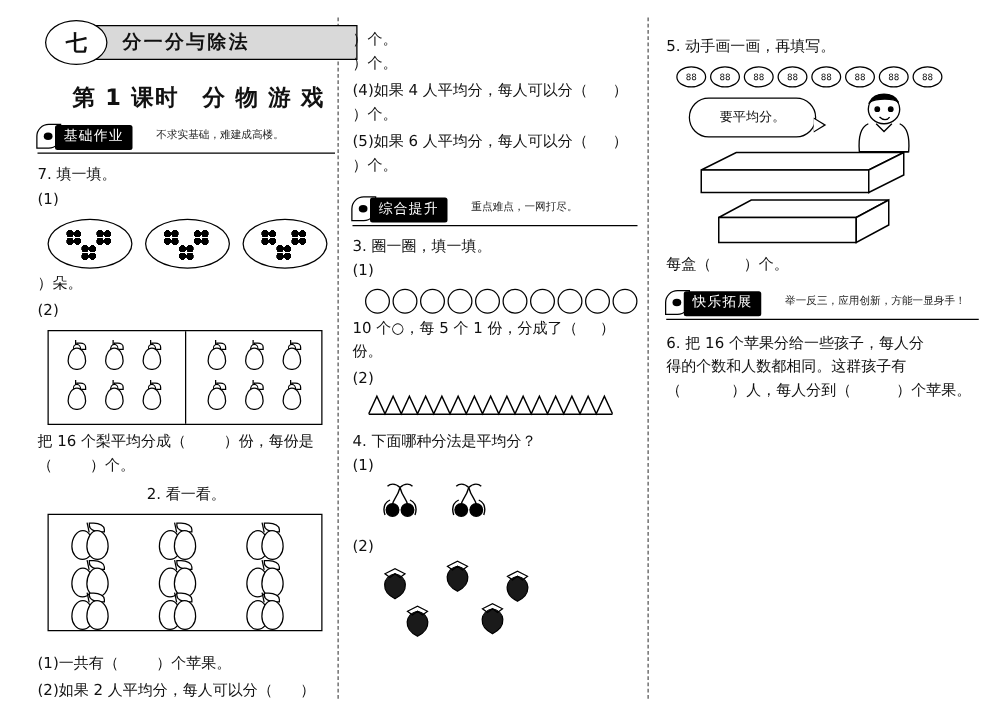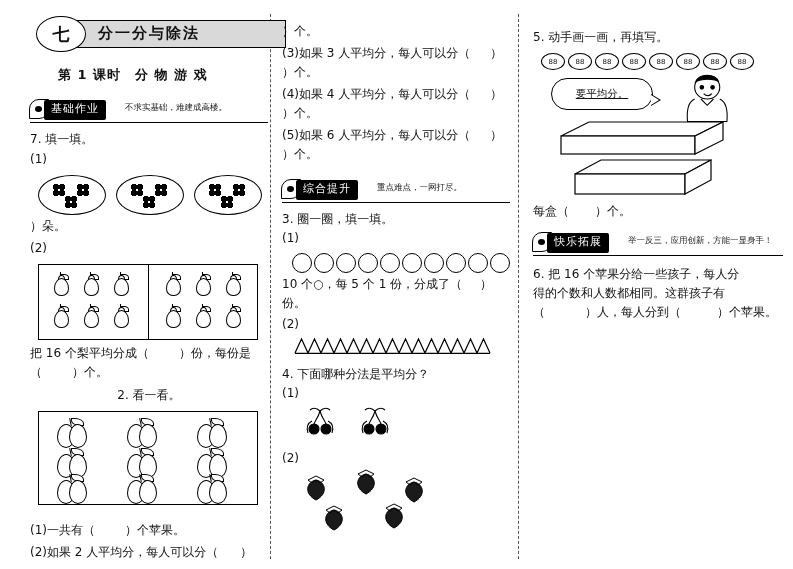--- a/index.html
+++ b/index.html
@@ -33,21 +33,21 @@
     display:flex;align-items:center;justify-content:center;
     font-size:17px;font-weight:bold;font-family:"DejaVu Sans",sans-serif;
   }
   .chapter .title{
     position:absolute;left:62px;top:8px;
     font-size:15px;font-weight:bold;letter-spacing:2px;
     font-family:"DejaVu Sans",sans-serif;
   }
   .lesson{
     position:absolute;left:40px;top:66px;width:220px;
-    font-size:13px;font-weight:bold;letter-spacing:1px;
+    font-size:18px;font-weight:bold;letter-spacing:1px;
     font-family:"DejaVu Sans",sans-serif;
   }
 
   
   .banner{position:relative;height:22px;margin:0;}
   .banner .tag{
     position:absolute;left:14px;top:0;height:17px;
     background:#000;color:#fff;font-size:11px;
     padding:1px 7px 2px 7px;border-radius:2px;
     font-family:"DejaVu Sans",sans-serif;letter-spacing:1px;
@@ -377,23 +377,20 @@
       </div>
       <div class="sub-q" style="margin-top:3px;">
         <span>(2)如果 2 人平均分，每人可以分（</span><span style="display:inline-block;width:22px;"></span><span>）</span>
       </div>
     </div>
   </div>
 
   <div class="col col2">
     <div style="position:absolute;left:4px;top:22px;width:228px;">
       <div class="sub-q">）个。</div>
-      <div class="sub-q" style="margin-top:3px;">
-        <span>(3)如果 3 人平均分，每人可以分（</span><span style="display:inline-block;width:20px;"></span><span>）</span>
-      </div>
       <div class="sub-q">）个。</div>
 
       <div class="sub-q" style="margin-top:3px;">
         <span>(4)如果 4 人平均分，每人可以分（</span><span style="display:inline-block;width:20px;"></span><span>）</span>
       </div>
       <div class="sub-q">）个。</div>
 
       <div class="sub-q" style="margin-top:3px;">
         <span>(5)如果 6 人平均分，每人可以分（</span><span style="display:inline-block;width:20px;"></span><span>）</span>
       </div>
@@ -508,21 +505,21 @@
         <div class="egg">88</div>
         <div class="egg">88</div>
         <div class="egg">88</div>
         <div class="egg">88</div>
         <div class="egg">88</div>
         <div class="egg">88</div>
         <div class="egg">88</div>
         <div class="egg">88</div>
       </div>
 
-      <div style="position:relative;text-decoration:underline;">
+      <div style="position:relative;">
         <div class="bubble">
           <span>要平均分。</span>
         </div>
         <svg class="boy" style="position:absolute;left:150px;top:-8px;" width="58" height="62" viewBox="0 0 58 62">
           <g fill="none" stroke="#000" stroke-width="1.2">
             <ellipse cx="27" cy="18" rx="14" ry="13"></ellipse>
             <path d="M14 12 C18 2, 36 2, 40 12 C36 8, 20 8, 14 12 Z" fill="#000"></path>
             <circle cx="21" cy="18" r="2" fill="#000"></circle>
             <circle cx="33" cy="18" r="2" fill="#000"></circle>
             <path d="M23 25 C26 28, 30 28, 32 25"></path>

